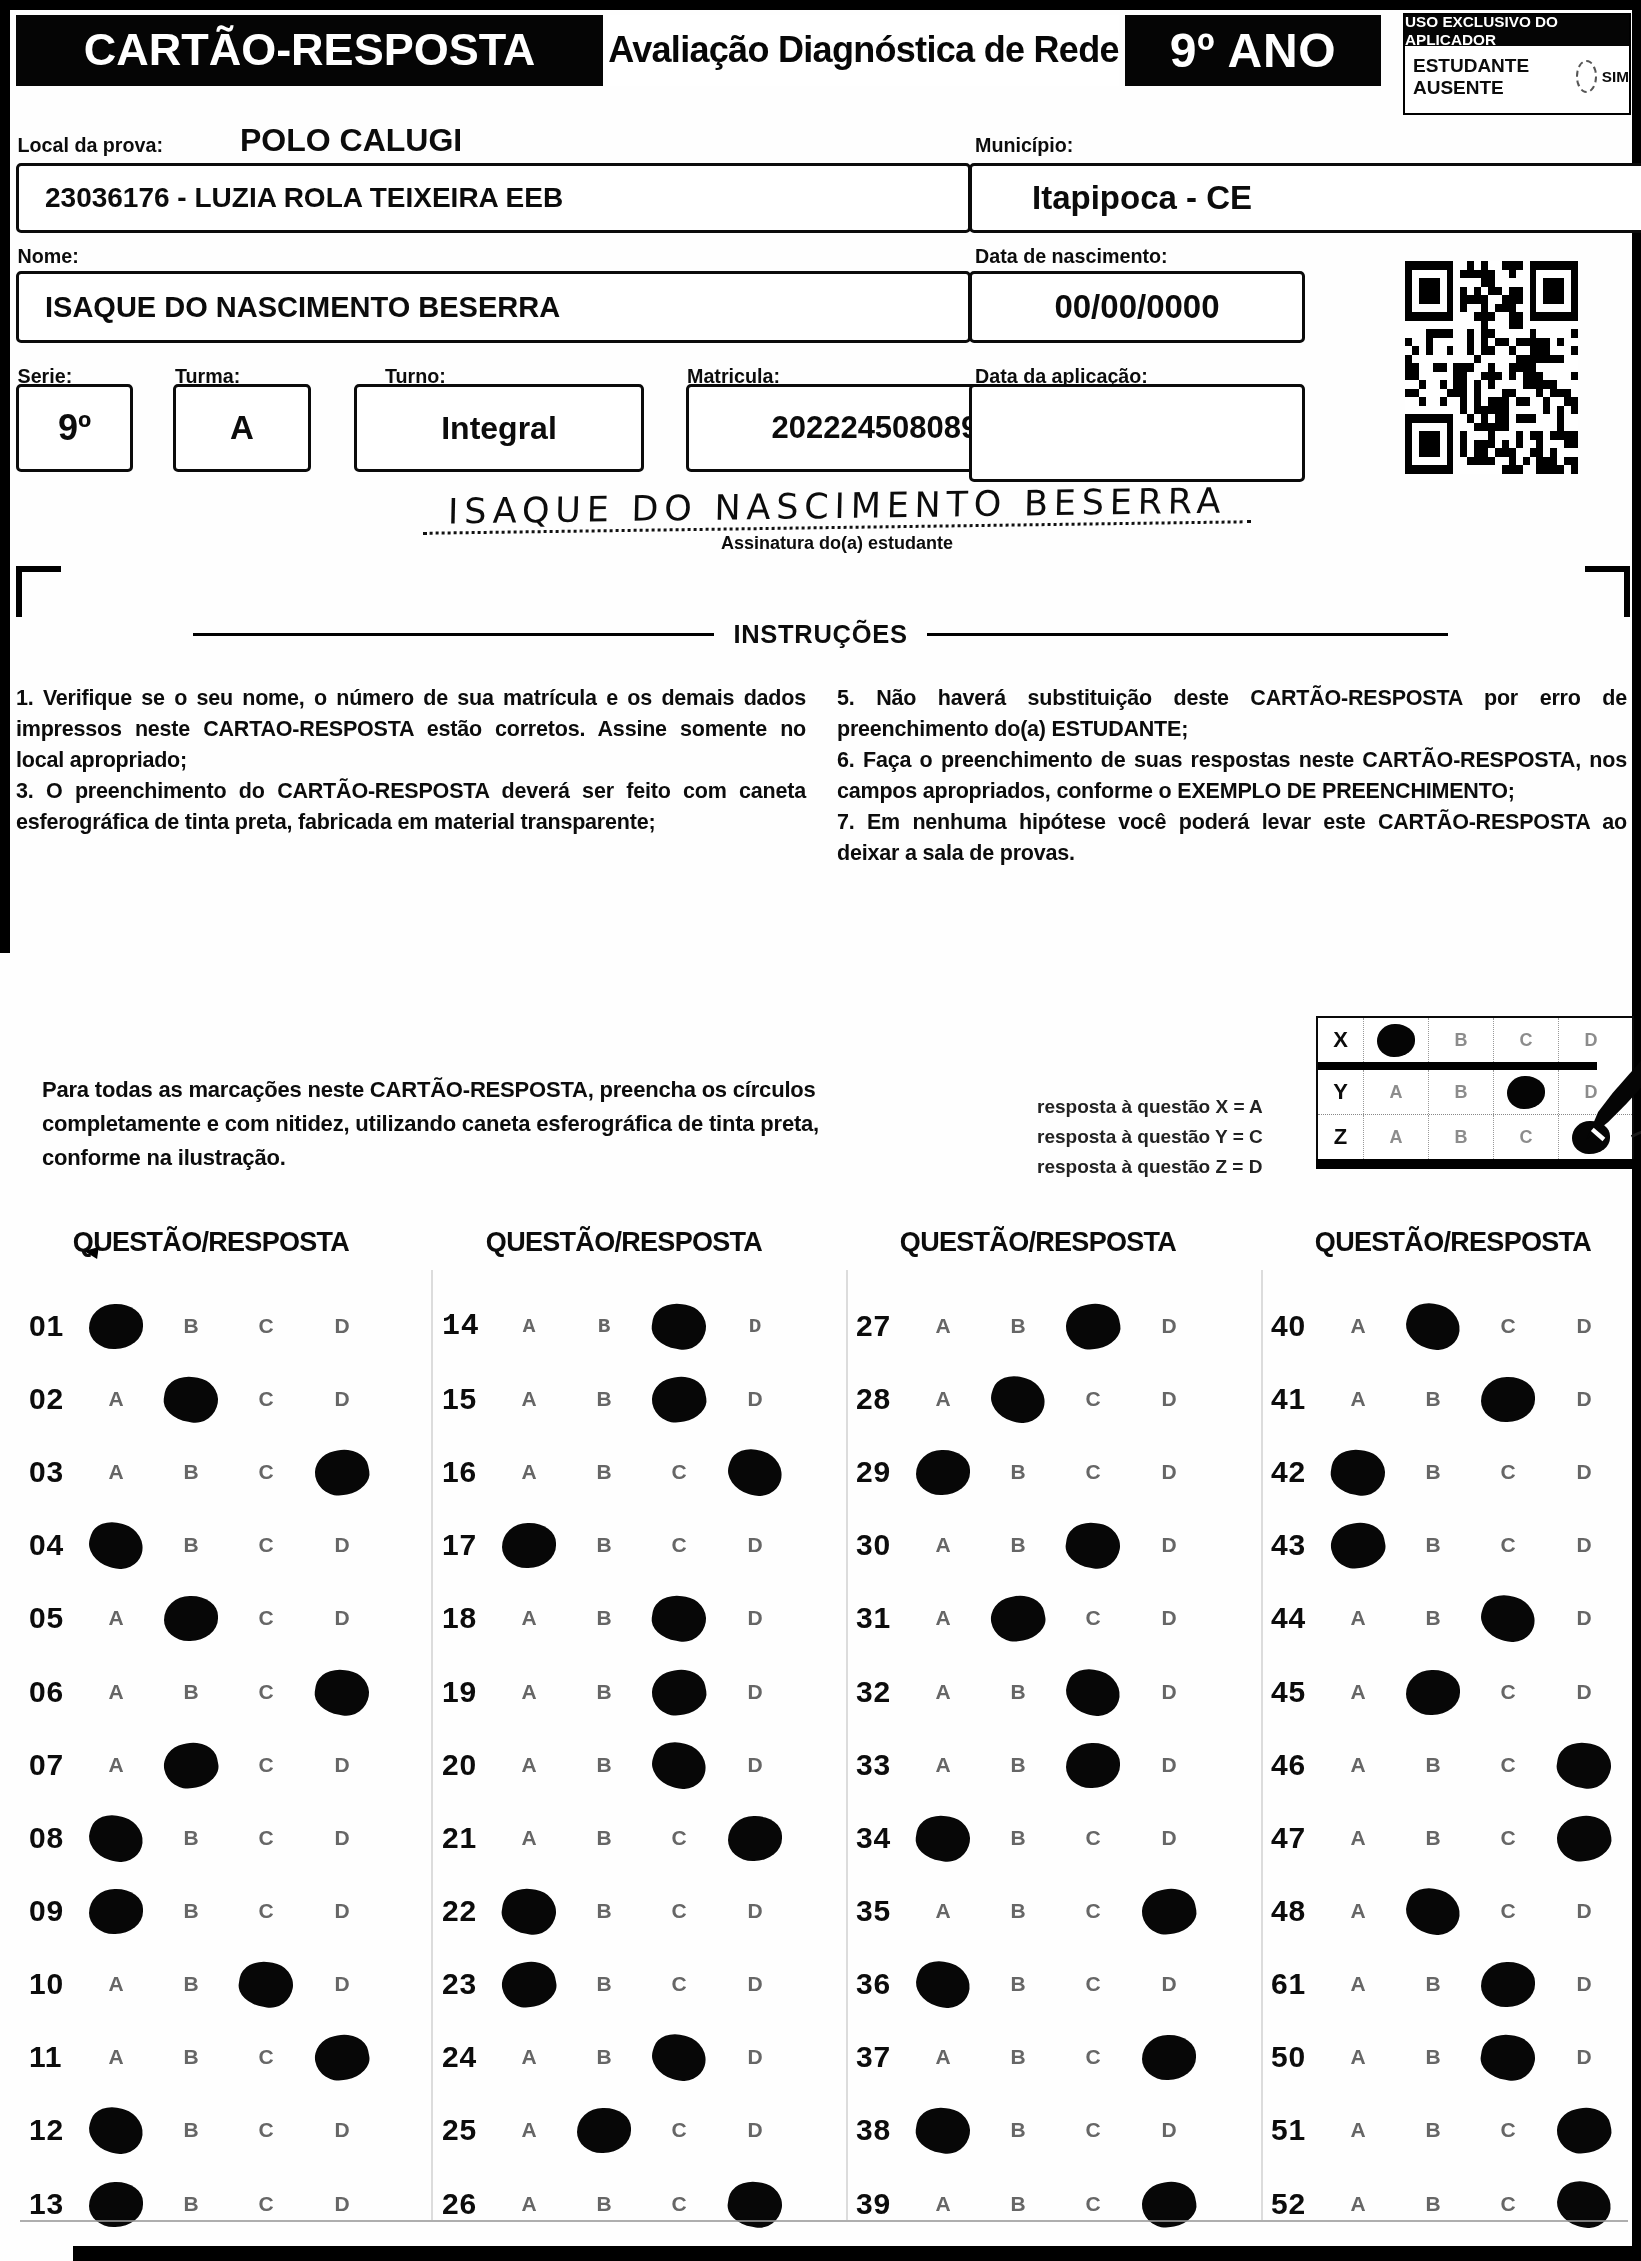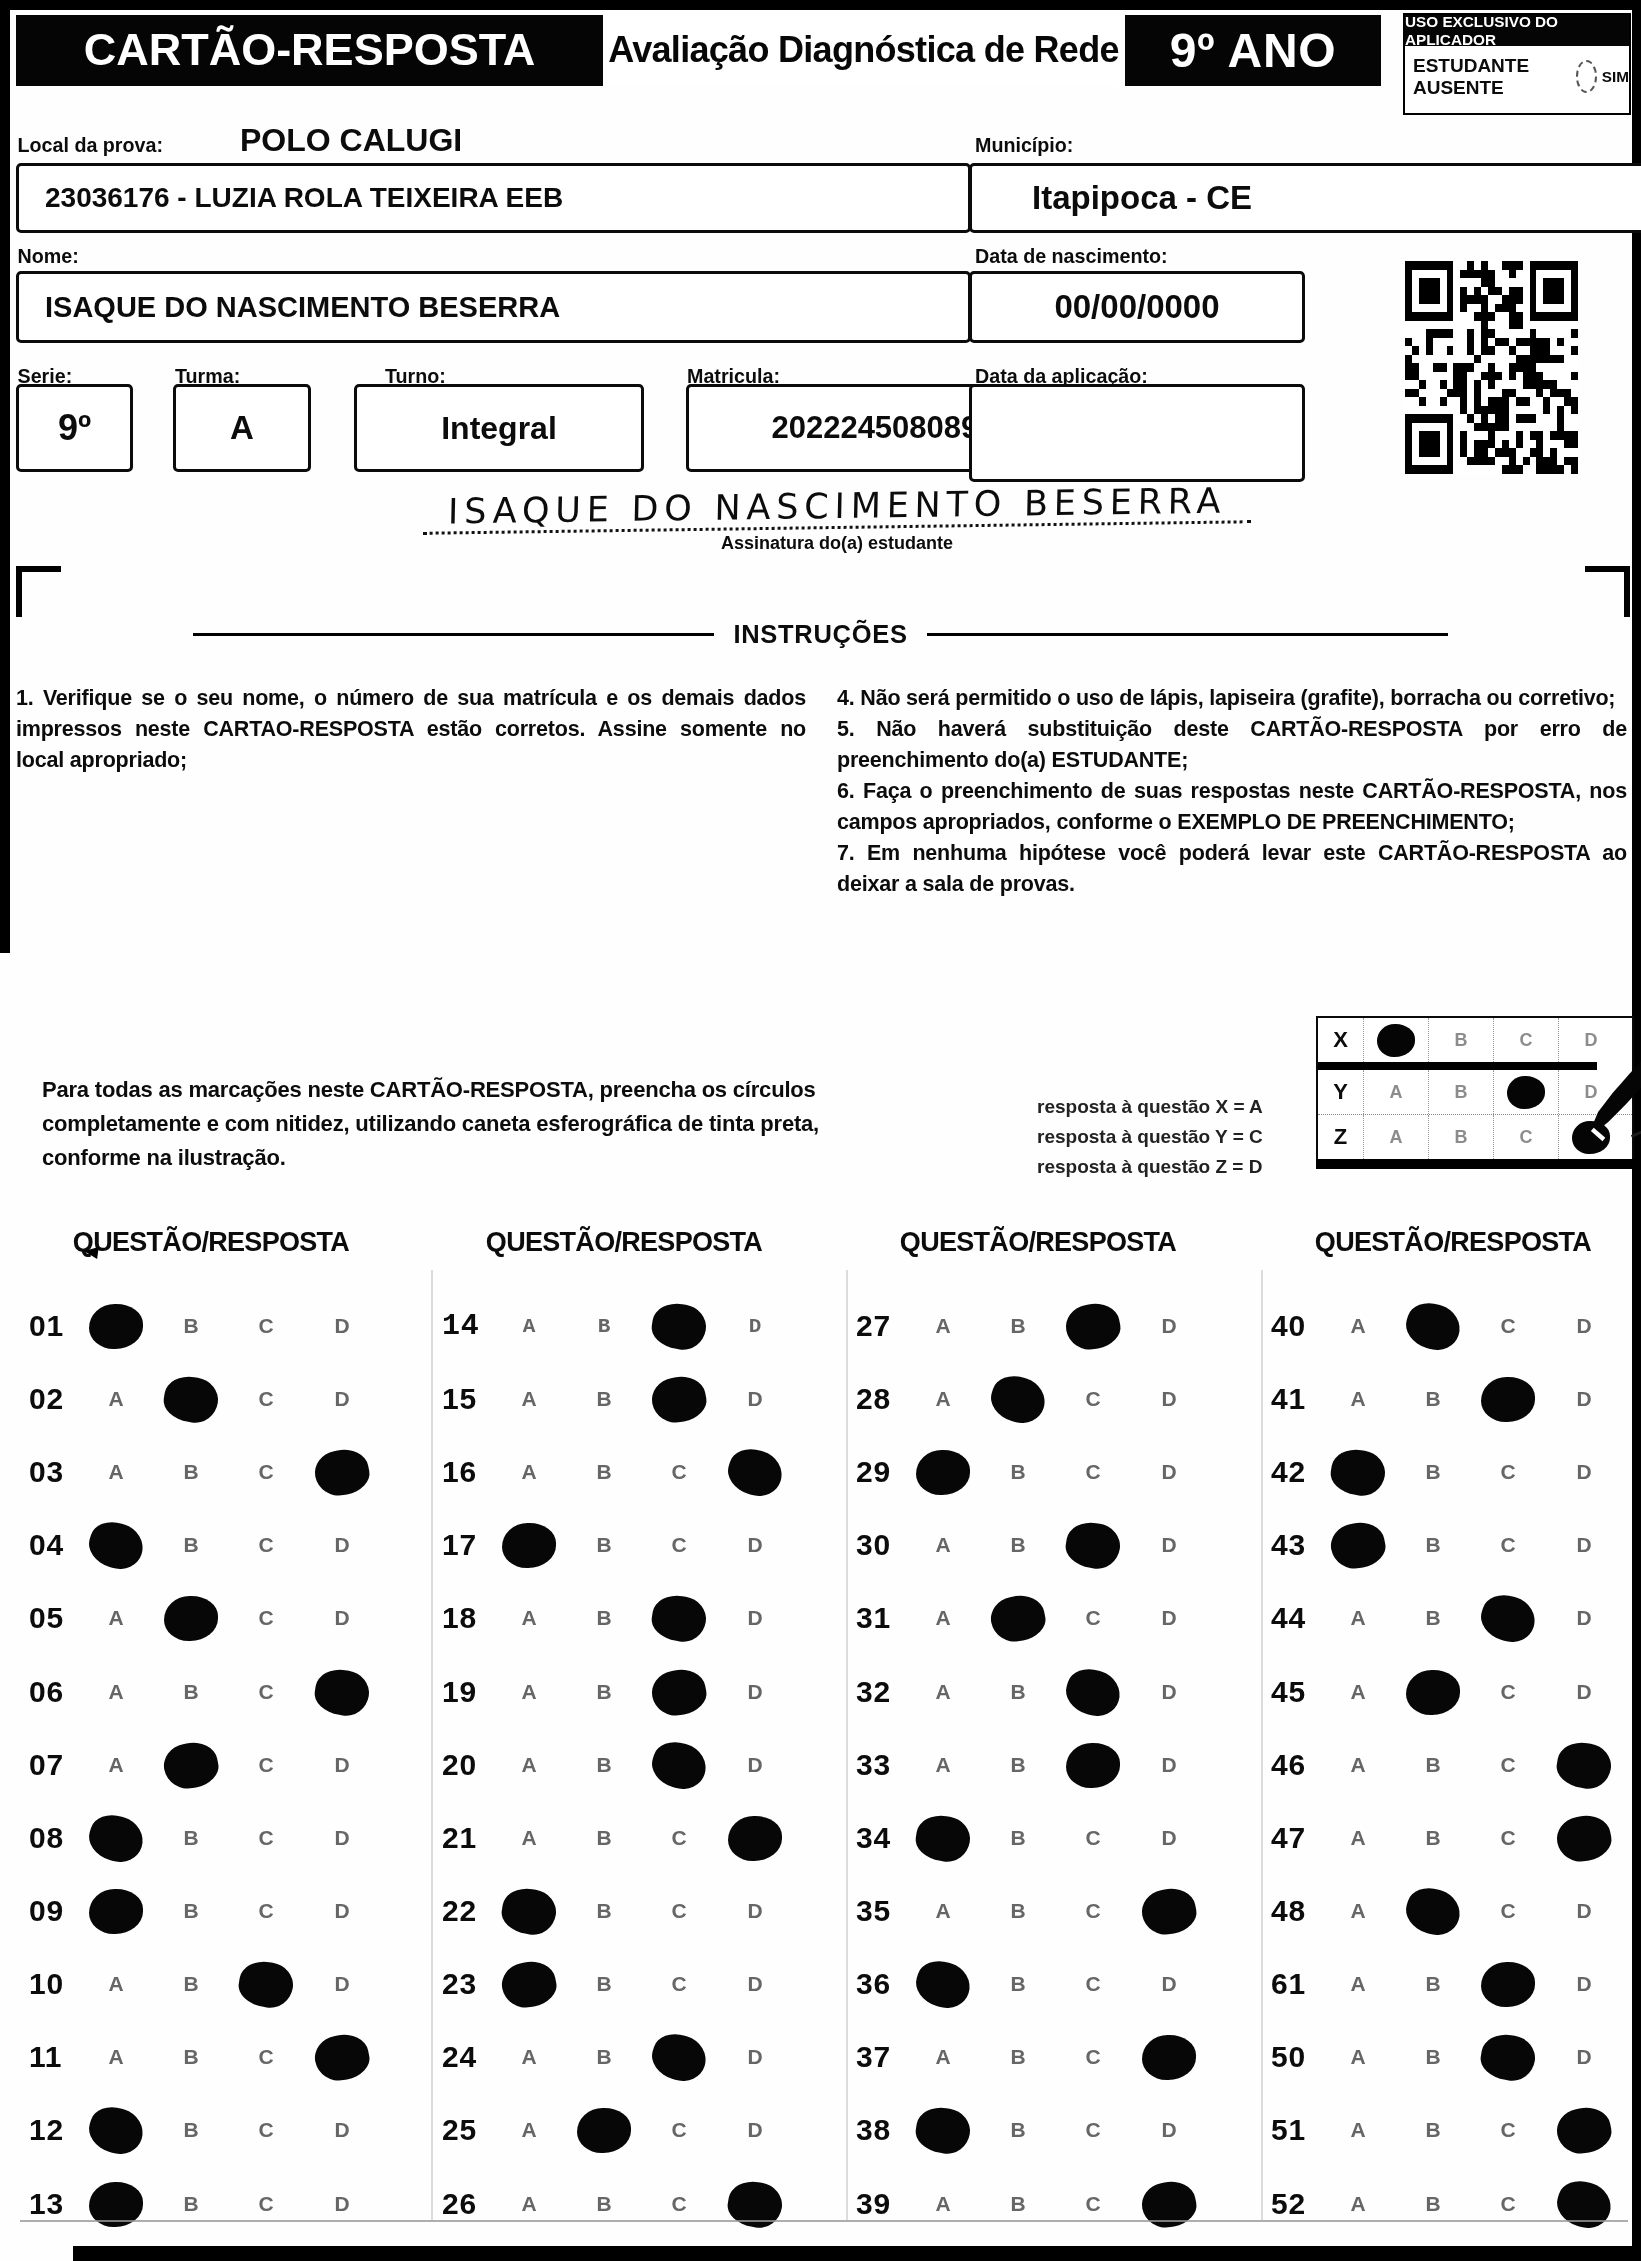--- a/index.html
+++ b/index.html
@@ -384,23 +384,23 @@
   <div class="corner corner-right"></div>
 
   <div class="inst-title-row">
     <span class="inst-line"></span>
     <span class="inst-title">INSTRUÇÕES</span>
     <span class="inst-line"></span>
   </div>
   <div class="inst-cols">
     <div class="inst-col">
         <p>1. Verifique se o seu nome, o número de sua matrícula e os demais dados impressos neste CARTAO-RESPOSTA estão corretos. Assine somente no local apropriado;</p>
+        <p>3. O preenchimento do CARTÃO-RESPOSTA deverá ser feito com caneta esferográfica de tinta preta, fabricada em material transparente;</p>
       </div>
     <div class="inst-col">
-        <p>4. Não será permitido o uso de lápis, lapiseira (grafite), borracha ou corretivo;</p>
         <p>5. Não haverá substituição deste CARTÃO-RESPOSTA por erro de preenchimento do(a) ESTUDANTE;</p>
         <p>6. Faça o preenchimento de suas respostas neste CARTÃO-RESPOSTA, nos campos apropriados, conforme o EXEMPLO DE PREENCHIMENTO;</p>
         <p>7. Em nenhuma hipótese você poderá levar este CARTÃO-RESPOSTA ao deixar a sala de provas.</p>
       </div>
   </div>
 
   <div class="marking-note">Para todas as marcações neste CARTÃO-RESPOSTA, preencha os círculos completamente e com nitidez, utilizando caneta esferográfica de tinta preta, conforme na ilustração.</div>
   <div class="example-legend">
     <div>resposta à questão X = A</div>
     <div>resposta à questão Y = C</div>

